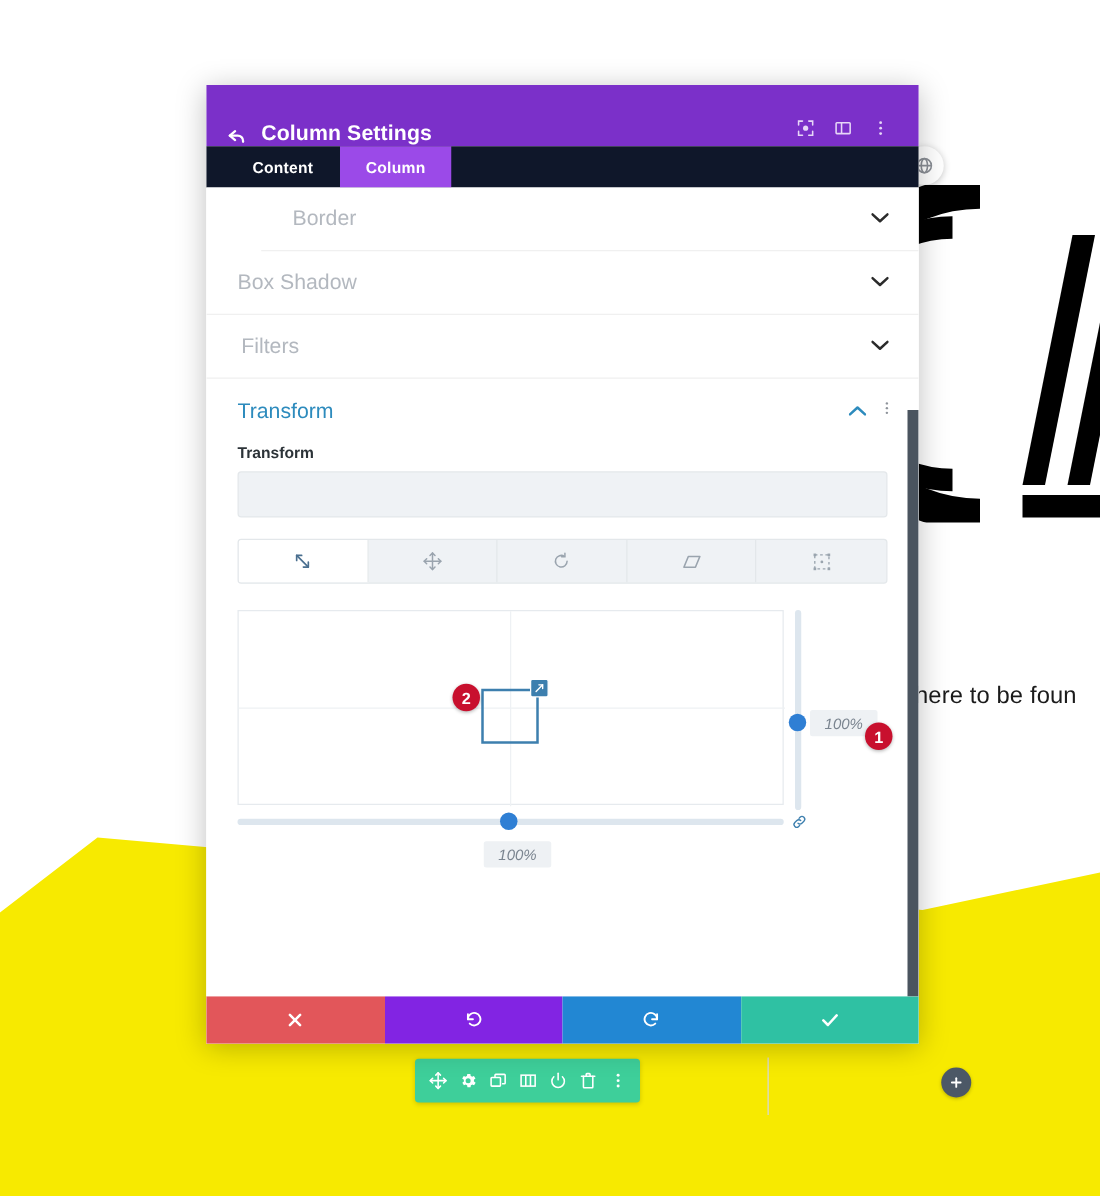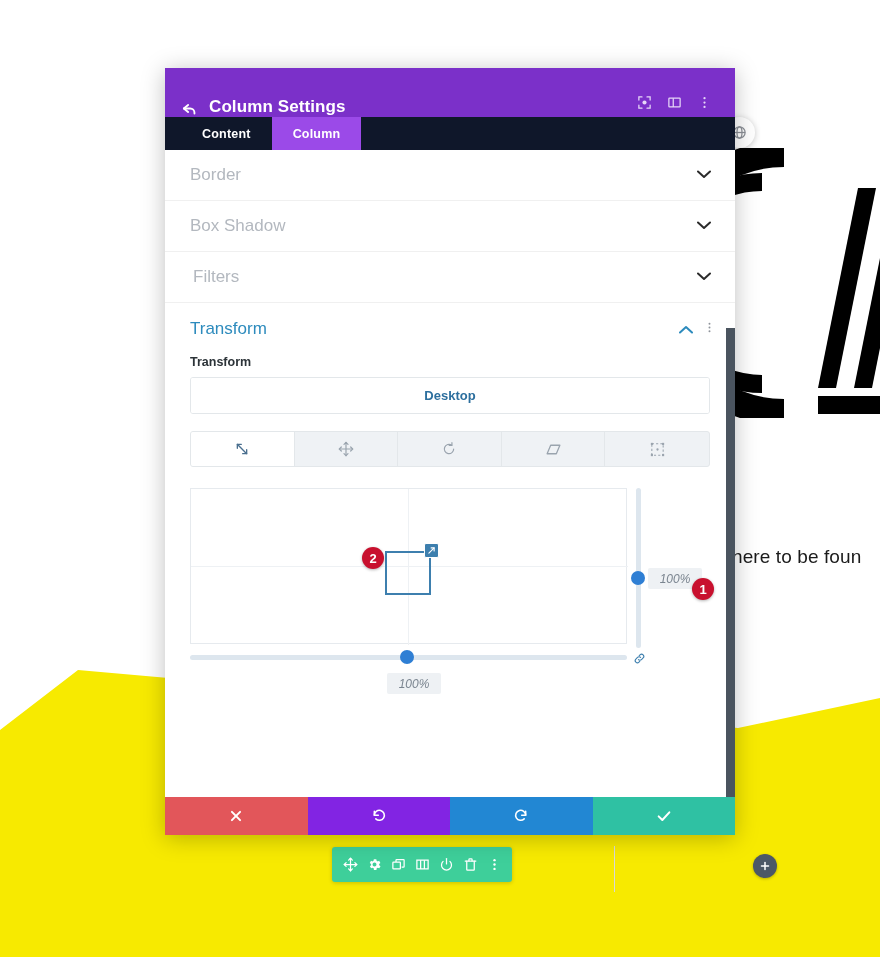--- a/index.html
+++ b/index.html
@@ -339,21 +339,21 @@
 
     <div class="modal-tabs">
       <div class="tab">Content</div>
       <div class="tab active">Column</div>
     </div>
 
     <div class="modal-body">
       <div class="scroll-inner">
 
 
-        <div class="acc-row" style="height:51px;">
+        <div class="acc-row" style="height:51px;margin-left:44px;">
           <span class="acc-label">Border</span>
           <span class="acc-chev">
             <svg width="14" height="9" viewBox="0 0 14 9" fill="none" stroke="currentColor" stroke-width="2" stroke-linecap="round" stroke-linejoin="round">
                 <polyline points="1,1.5 7,7 13,1.5"></polyline>
               </svg>
           </span>
         </div>
 
         <div class="acc-row" style="height:51px;align-items:center;">
           <span class="acc-label">Box Shadow</span>
@@ -387,21 +387,20 @@
                   <circle cx="12" cy="12" r="1.8"></circle>
                   <circle cx="12" cy="19" r="1.8"></circle>
               </svg>
             </span>
           </span>
         </div>
 
         <div class="field-block">
           <div class="field-label">Transform</div>
           <div class="seg">
-            <div class="seg-item active">Desktop</div>
           </div>
 
           <div class="icon-row">
             <div class="ic active">
               <svg width="16" height="16" viewBox="0 0 24 24" fill="none" stroke="currentColor" stroke-width="2" stroke-linecap="round" stroke-linejoin="round">
                 <line x1="5" y1="5" x2="19" y2="19"></line>
                 <polyline points="5,11 5,5 11,5"></polyline>
                 <polyline points="19,13 19,19 13,19"></polyline>
               </svg>
             </div>

